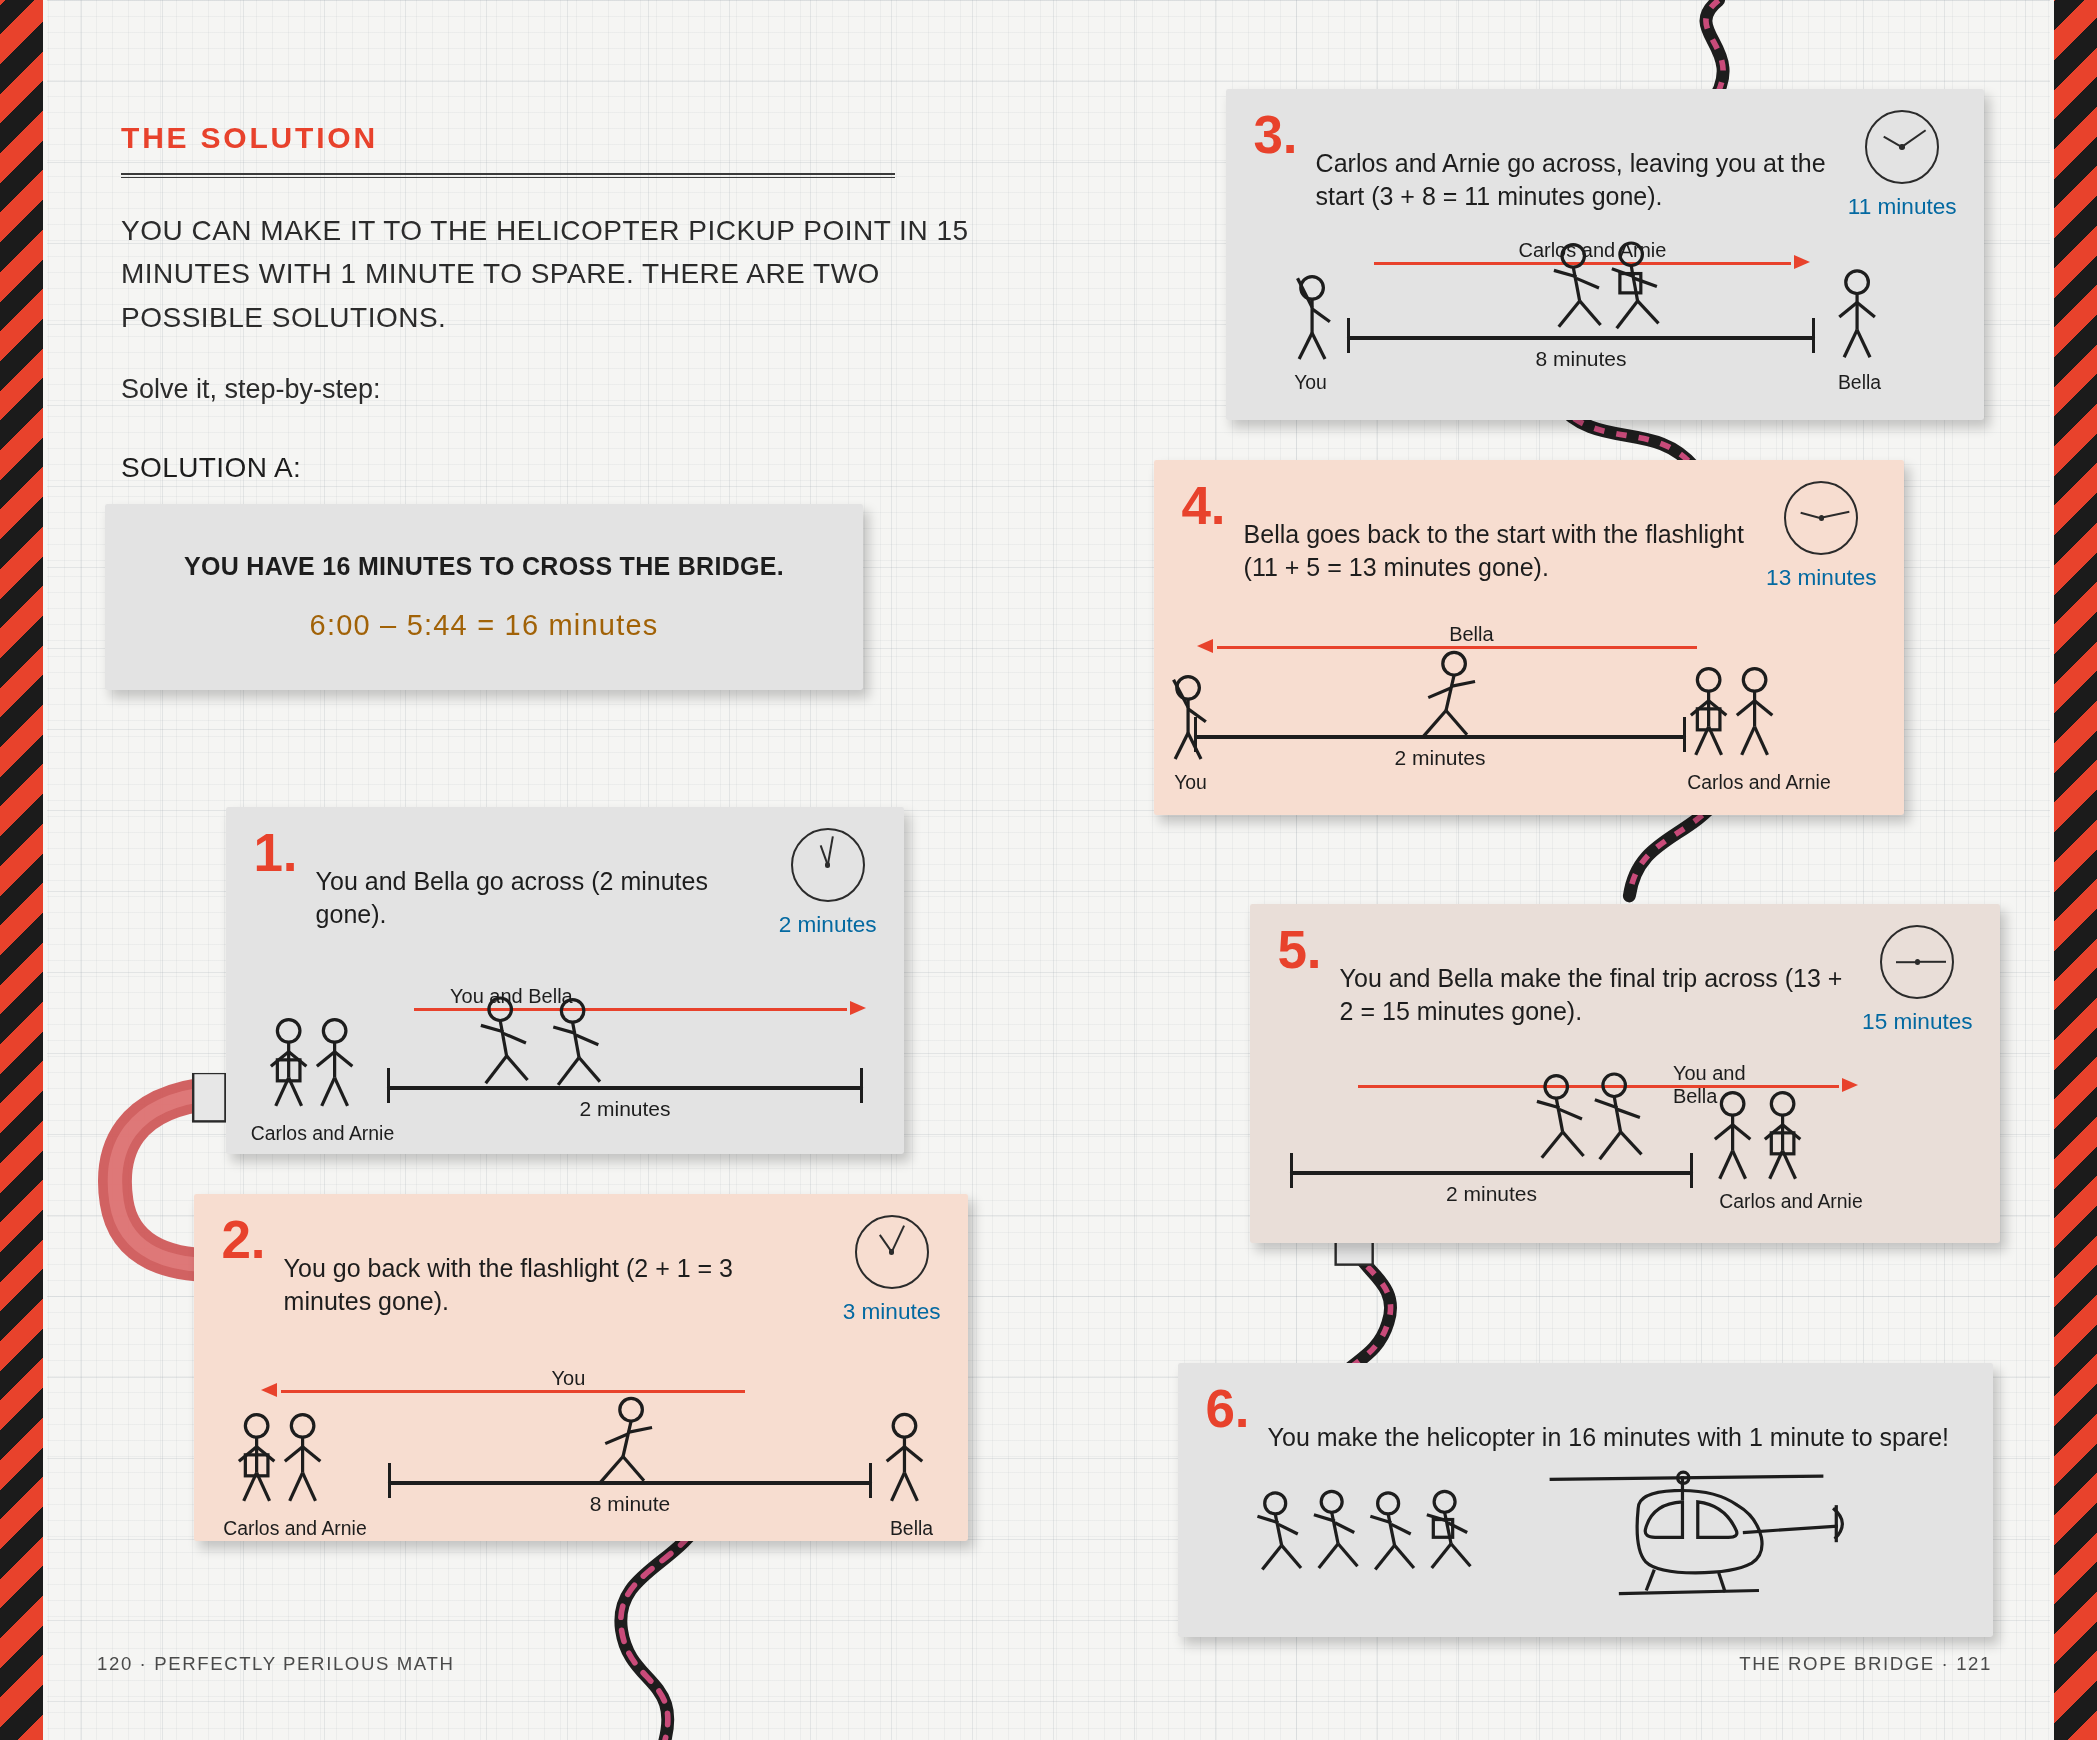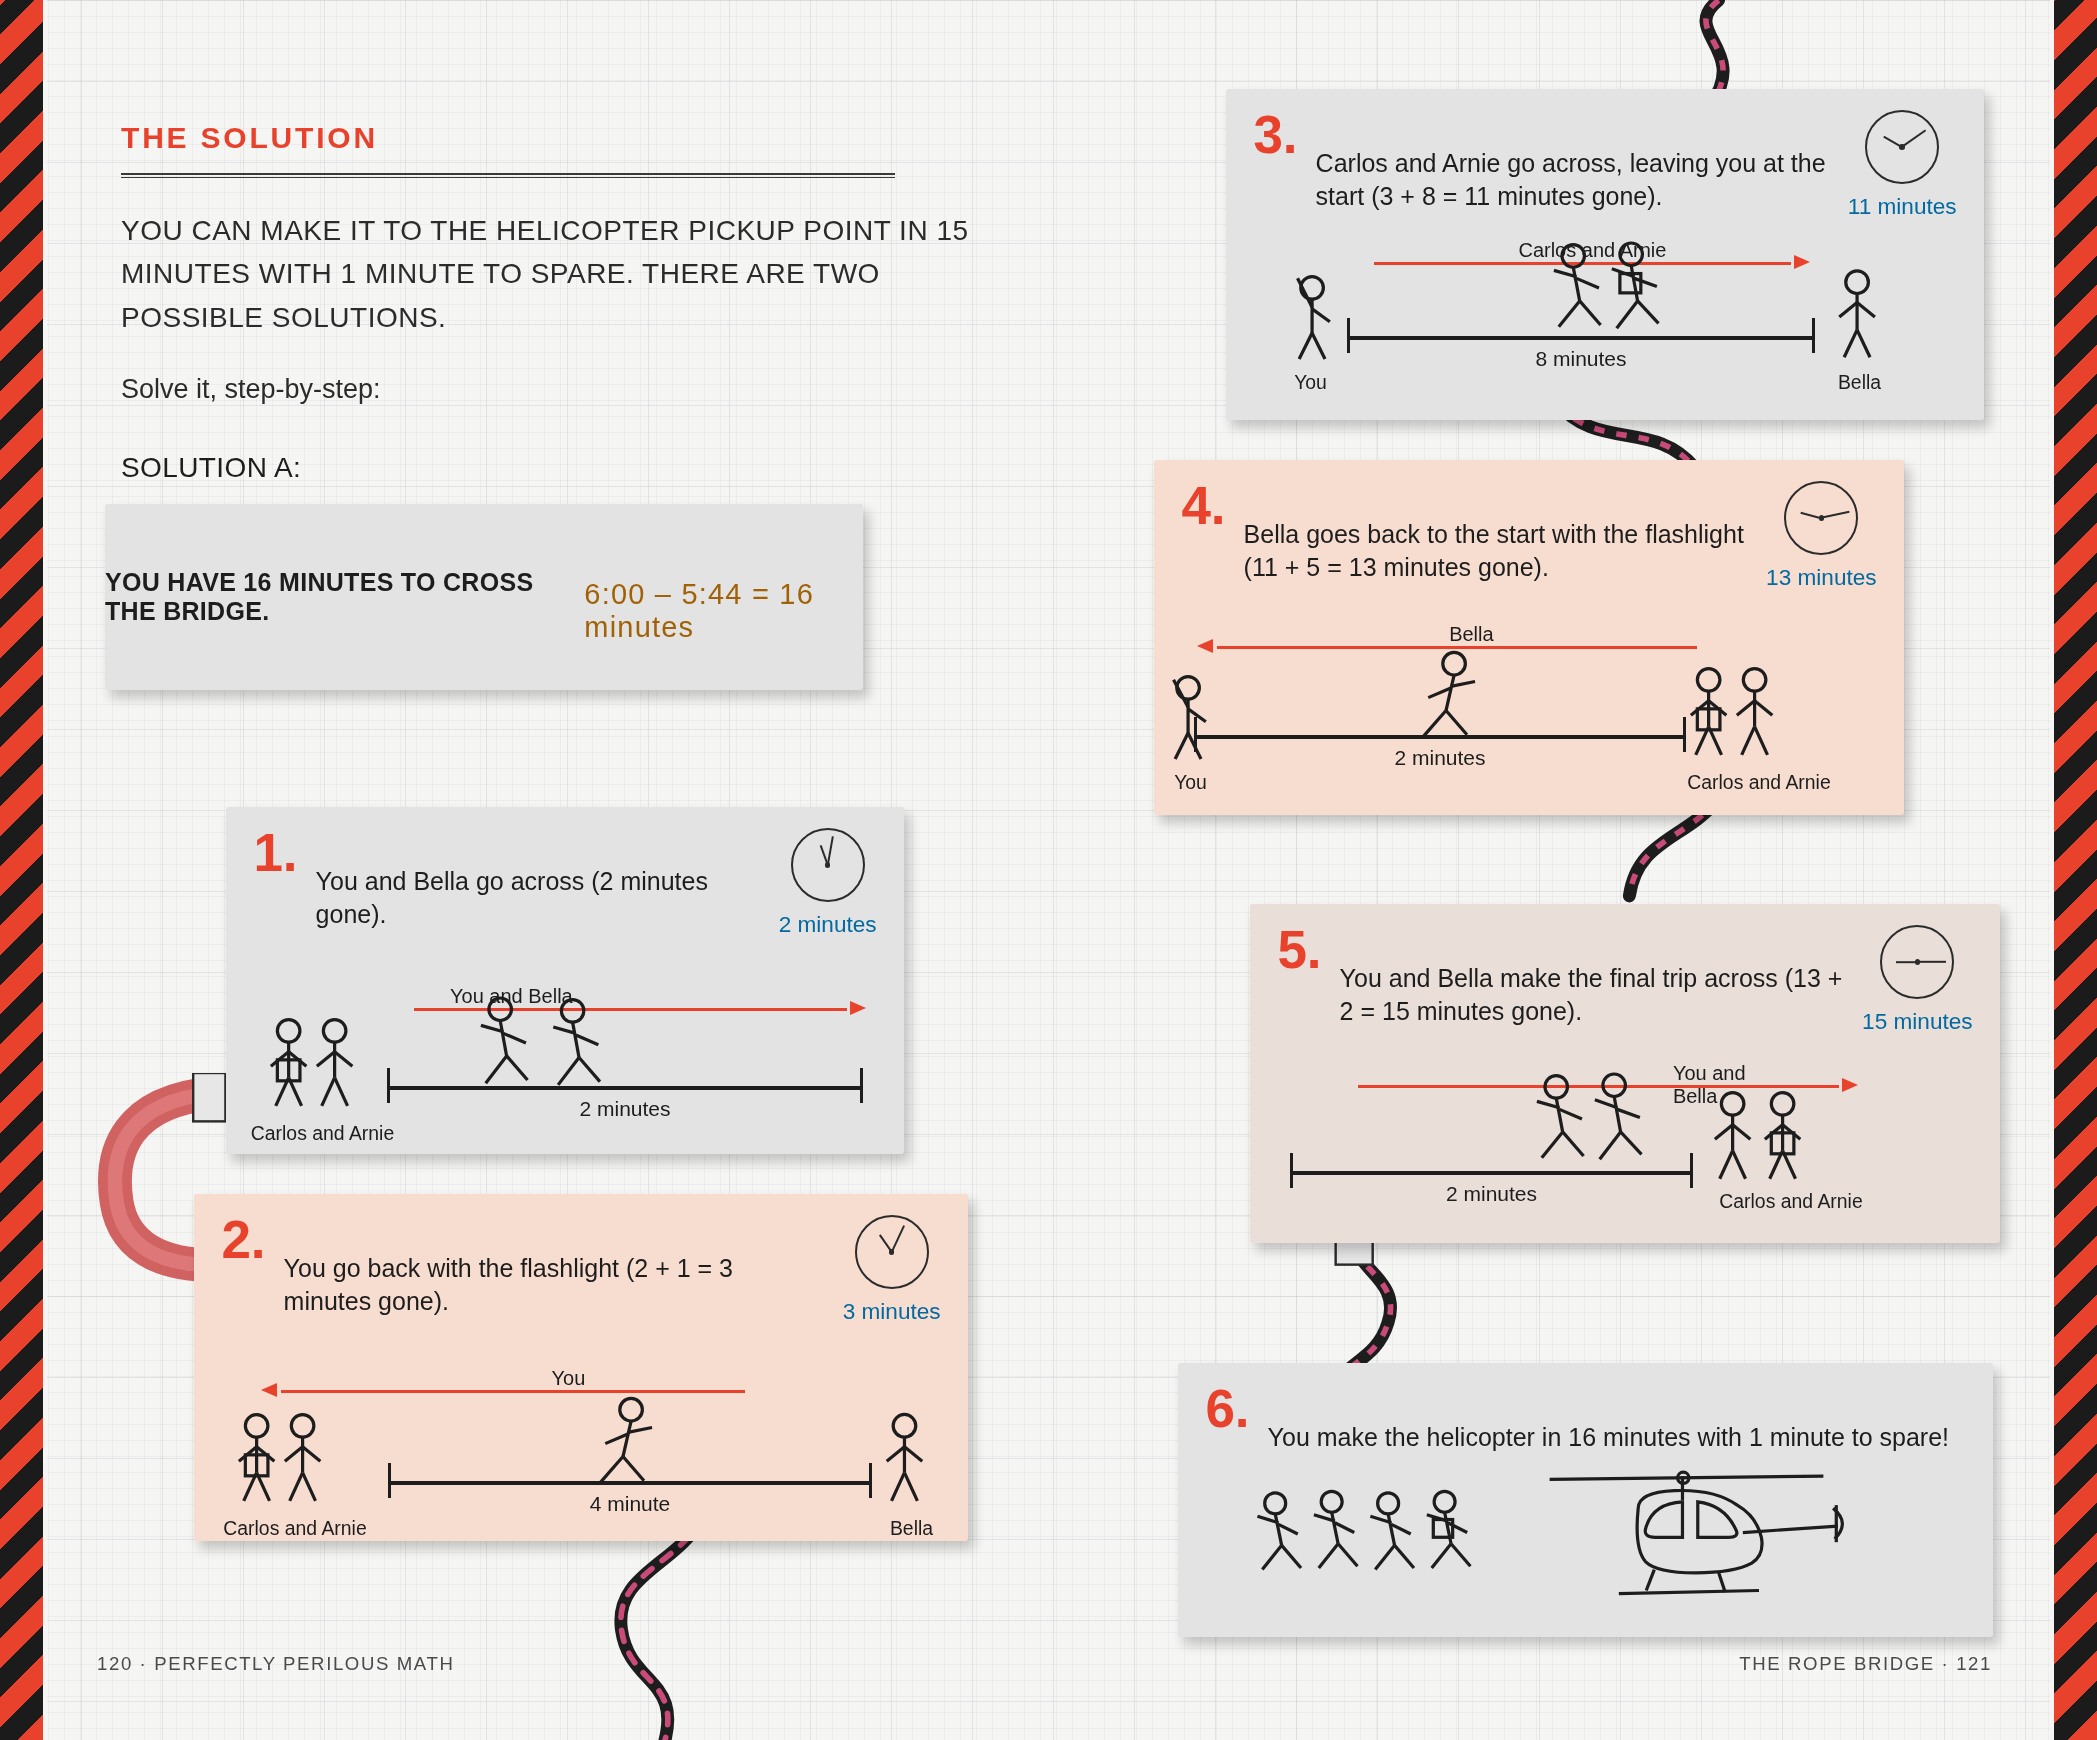--- a/index.html
+++ b/index.html
@@ -56,21 +56,21 @@
   }
   .card.peach { background:#f7ddd0; }
   .card.tan  { background:#e9ded8; }
   .card::before {
     content:""; position:absolute; left:0; right:0; top:-4px; height:8px;
     background: repeating-linear-gradient(90deg, transparent 0 5.6px, rgba(0,0,0,0.0) 5.6px 11.3px);
   }
 
   .banner {
     left:105px; top:504px; width:758px; height:186px;
-    display:flex; flex-direction:row; align-items:center; justify-content:center;
+    display:flex; flex-direction:column; align-items:center; justify-content:center;
   }
   .banner .b1 { font-size:25px; font-weight:bold; color:#1d1d1d; letter-spacing:0.3px; }
   .banner .b2 { margin-top:27.4px; font-size:29px; color:#a16207; letter-spacing:1.2px; }
 
   .step {
     padding:21px 27.4px;
   }
   .step-head { display:flex; align-items:flex-start; gap:18px; }
   .step-num {
     color:#e8422c; font-weight:bold; font-size:53px; line-height:0.95;
@@ -265,21 +265,21 @@
   <div class="arrow-row" style="margin-top:47px; margin-left:40px; width:484px;">
     <div class="arrow-line" style="left:19.4px; right:0;"></div>
     <div class="arrow-head left" style="left:0;"></div>
     <div class="arrow-label" style="left:307px;">You</div>
   </div>
 
   <div class="bridge" style="left:194px; top:250px; width:484px; height:73px;">
     <div class="plank"></div>
     <div class="post l"></div>
     <div class="post r"></div>
-    <div class="bridge-time">4 minute</div>
+    <div class="bridge-time">8 minute</div>
   </div>
 
   <svg style="position:absolute; left:32px; top:214px; width:129px; height:105px;" viewBox="0 0 160 130">
     <g stroke="#1d1d1d" stroke-width="4" fill="none">
       <circle cx="38" cy="22" r="14"></circle>
         <line x1="38" y1="36" x2="38" y2="80"></line>
       <line x1="38" y1="48" x2="16" y2="66"></line>
         <line x1="38" y1="48" x2="60" y2="66"></line>
       <line x1="38" y1="80" x2="22" y2="115"></line>
         <line x1="38" y1="80" x2="54" y2="115"></line>

